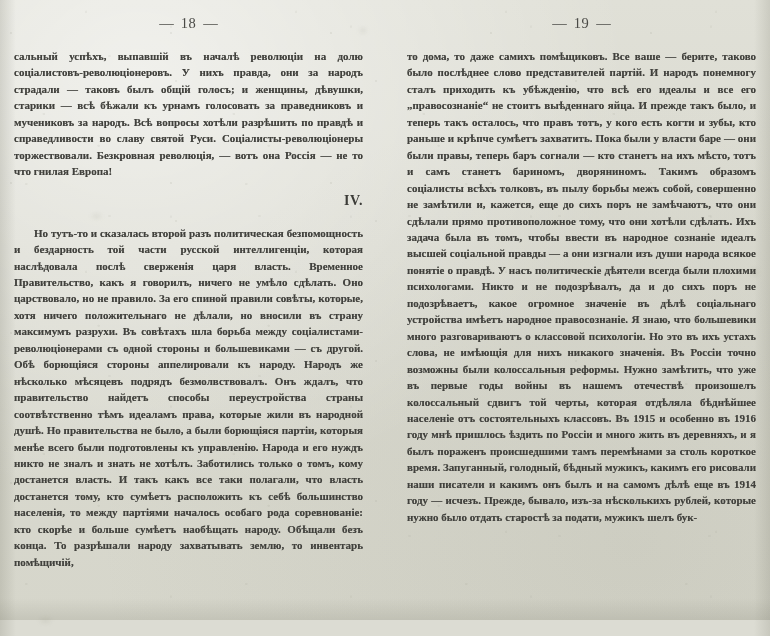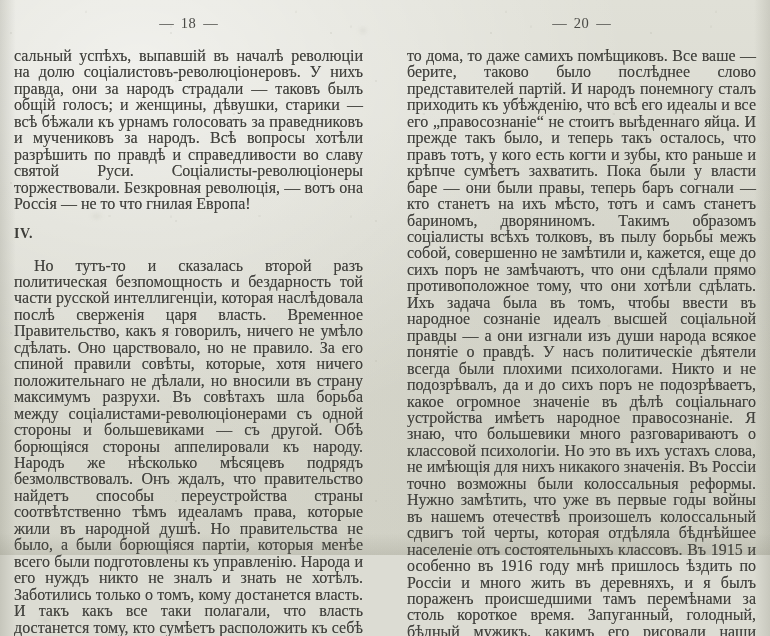--- a/index.html
+++ b/index.html
@@ -13,21 +13,21 @@
     overflow: hidden;
     background: #dcdcd3;
     font-family: "Liberation Serif", "DejaVu Serif", serif;
     color: #3a3a38;
   }
 
   
   #page-scan {
     position: relative;
     width: 770px;
-    height: 555px;
+    height: 620px;
     background:
       radial-gradient(ellipse at 18% 12%, rgba(255,255,255,0.55) 0%, rgba(255,255,255,0) 55%),
       radial-gradient(ellipse at 82% 88%, rgba(120,120,100,0.10) 0%, rgba(255,255,255,0) 60%),
       linear-gradient(180deg, #e0e0d7 0%, #dadad0 40%, #d6d6cb 100%);
     box-sizing: border-box;
   }
 
   
   #paper-grain {
     position: absolute;
@@ -71,40 +71,41 @@
     color: #4a4a46;
     margin: 4px 0 16px 0;
     height: 18px;
     line-height: 18px;
     white-space: nowrap;
   }
   .folio .dash { letter-spacing: 0; padding: 0 7px; }
 
   
   .body-text {
-    font-size: 16px;
+    font-size: 11px;
     line-height: 16.45px;
     text-align: justify;
     text-justify: inter-word;
     hyphens: manual;
     color: #41413d;
     text-shadow: 0 0 .6px rgba(70,70,64,.55);
+    font-weight: bold;
   }
   .body-text p {
     margin: 0;
     text-indent: 0;
   }
   .body-text p.indent {
     text-indent: 20px;
     margin-top: 16px;
   }
 
   
   .section-head {
-    text-align: left;
+    text-align: right;
     font-size: 14px;
     font-weight: bold;
     letter-spacing: .6px;
     color: #3c3c38;
     margin: 13px 0 8px 0;
     line-height: 16px;
   }
 
   
   .smudge {
@@ -159,21 +160,21 @@
 
       <div class="body-text">
         <p class="indent">Но тутъ-то и сказалась второй разъ политическая безпомощность и бездарность той части русской интеллигенціи, которая наслѣдовала послѣ свержeнія царя власть. Временное Правительство, какъ я говорилъ, ничего не умѣло сдѣлать. Оно царствовало, но не правило. За его спиной правили совѣты, которые, хотя ничего положительнаго не дѣлали, но вносили въ страну максимумъ разрухи. Въ совѣтахъ шла борьба между соціалистами-революціонерами съ одной стороны и большевиками — съ другой. Обѣ борющіяся стороны аппелировали къ народу. Народъ же нѣсколько мѣсяцевъ подрядъ безмолвствовалъ. Онъ ждалъ, что правительство найдетъ способы переустройства страны соотвѣтственно тѣмъ идеаламъ права, которые жили въ народной душѣ. Но правительства не было, а были борющіяся партіи, которыя менѣе всего были подготовлены къ управленію. Народа и его нуждъ никто не зналъ и знать не хотѣлъ. Заботились только о томъ, кому достанется власть. И такъ какъ все таки полагали, что власть достанется тому, кто сумѣетъ расположить къ себѣ большинство населенія, то между партіями началось особаго рода соревнованіе: кто скорѣе и больше сумѣетъ наобѣщать народу. Обѣщали безъ конца. То разрѣшали народу захватывать землю, то инвентарь помѣщичій,</p>
       </div>
 
     </div>
 
     <div class="page-col right">
 
       <div class="folio">
-        <span class="dash">—</span><span>20</span><span class="dash">—</span>
+        <span class="dash">—</span><span>19</span><span class="dash">—</span>
       </div>
 
       <div class="body-text">
         <p>то дома, то даже самихъ помѣщиковъ. Все ваше — берите, таково было послѣднее слово представителей партій. И народъ понемногу сталъ приходить къ убѣжденію, что всѣ его идеалы и все его „правосознаніе“ не стоитъ выѣденнаго яйца. И прежде такъ было, и теперь такъ осталось, что правъ тотъ, у кого есть когти и зубы, кто раньше и крѣпче сумѣетъ захватить. Пока были у власти баре — они были правы, теперь баръ согнали — кто станетъ на ихъ мѣсто, тотъ и самъ станетъ бариномъ, дворяниномъ. Такимъ образомъ соціалисты всѣхъ толковъ, въ пылу борьбы межъ собой, совершенно не замѣтили и, кажется, еще до сихъ поръ не замѣчаютъ, что они сдѣлали прямо противоположное тому, что они хотѣли сдѣлать. Ихъ задача была въ томъ, чтобы ввести въ народное сознаніе идеалъ высшей соціальной правды — а они изгнали изъ души народа всякое понятіе о правдѣ. У насъ политическіе дѣятели всегда были плохими психологами. Никто и не подозрѣвалъ, да и до сихъ поръ не подозрѣваетъ, какое огромное значеніе въ дѣлѣ соціальнаго устройства имѣетъ народное правосознаніе. Я знаю, что большевики много разговариваютъ о классовой психологіи. Но это въ ихъ устахъ слова, не имѣющія для нихъ никакого значенія. Въ Россіи точно возможны были колоссальныя реформы. Нужно замѣтить, что уже въ первые годы войны въ нашемъ отечествѣ произошелъ колоссальный сдвигъ той черты, которая отдѣляла бѣднѣйшее населеніе отъ состоятельныхъ классовъ. Въ 1915 и особенно въ 1916 году мнѣ пришлось ѣздить по Россіи и много жить въ деревняхъ, и я былъ пораженъ происшедшими тамъ перемѣнами за столь короткое время. Запуганный, голодный, бѣдный мужикъ, какимъ его рисовали наши писатели и какимъ онъ былъ и на самомъ дѣлѣ еще въ 1914 году — исчезъ. Прежде, бывало, изъ-за нѣсколькихъ рублей, которые нужно было отдать старостѣ за подати, мужикъ шелъ бук-</p>
       </div>
 
     </div>
 
   </div>
 

